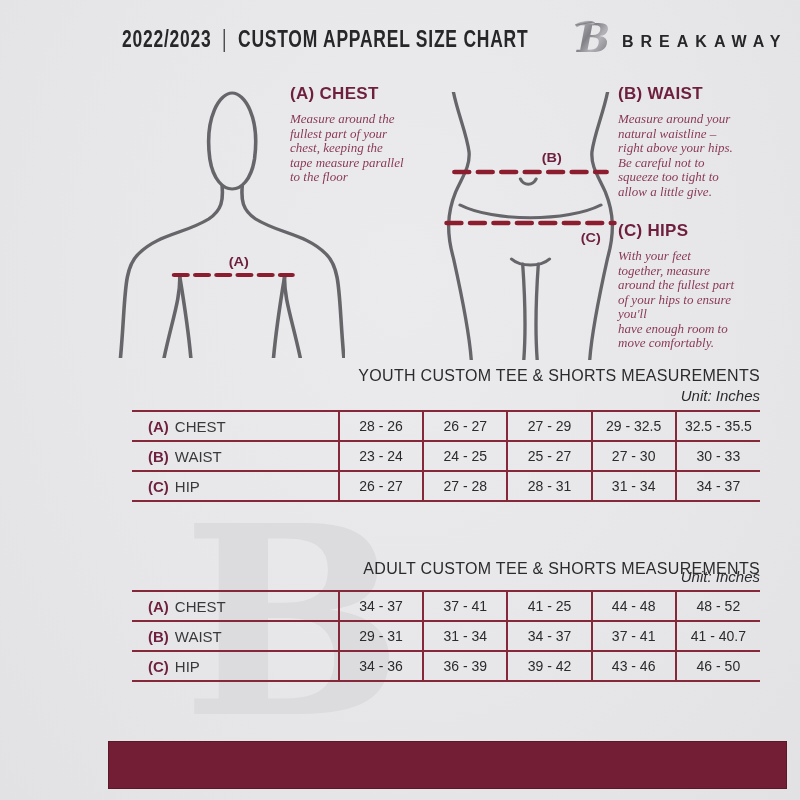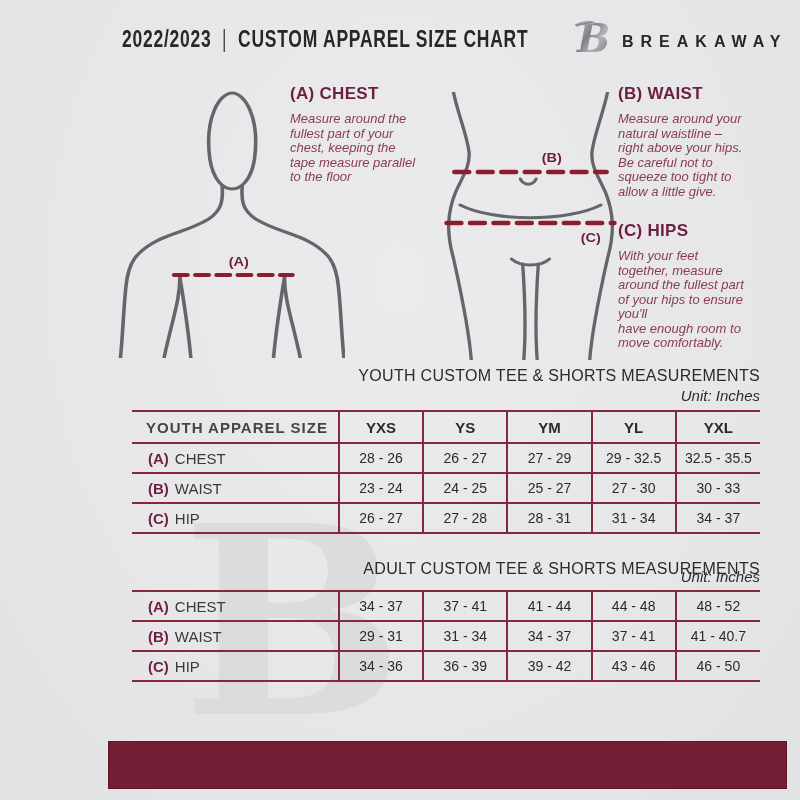--- a/index.html
+++ b/index.html
@@ -38,21 +38,21 @@
     position:absolute;left:622px;top:33px;z-index:2;
     font-weight:bold;font-size:16px;letter-spacing:7px;color:#27272a;white-space:nowrap;
   }
   
   .guide-head{
     position:absolute;font-weight:bold;font-size:17px;color:var(--maroon);
     letter-spacing:.3px;z-index:2;white-space:nowrap;
   }
   .guide-body{
     position:absolute;font-style:italic;font-size:13px;line-height:14.5px;
-    color:var(--maroon-body);white-space:pre-line;z-index:2;
+    color:var(--maroon-body);white-space:pre-line;z-index:2;font-family:Liberation Serif, serif;
   }
   .fig{position:absolute;z-index:1;}
   
   .tbl-title{
     position:absolute;left:132px;width:628px;text-align:right;
     font-weight:normal;font-size:16px;color:var(--ink);letter-spacing:.3px;z-index:2;
   }
   .tbl-unit{
     position:absolute;left:132px;width:628px;text-align:right;
     font-style:italic;font-size:15px;color:var(--ink);z-index:2;
@@ -167,28 +167,20 @@
   <table class="size-table" style="top:410px">
     <colgroup>
         <col class="c0">
         <col>
         <col>
         <col>
         <col>
         <col>
       </colgroup>
     <tbody>
-        <tr class="hrow">
-      <td class="sizehdr">YOUTH APPAREL SIZE</td>
-      <td>YXS</td>
-      <td>YS</td>
-      <td>YM</td>
-      <td>YL</td>
-      <td>YXL</td>
-    </tr>
     <tr class="drow">
       <td class="lbl"><span class="pfx">(A)</span><span>CHEST</span></td>
       <td>28 - 26</td>
       <td>26 - 27</td>
       <td>27 - 29</td>
       <td>29 - 32.5</td>
       <td>32.5 - 35.5</td>
     </tr>
     <tr class="drow">
       <td class="lbl"><span class="pfx">(B)</span><span>WAIST</span></td>
@@ -218,21 +210,21 @@
         <col>
         <col>
         <col>
         <col>
       </colgroup>
     <tbody>
     <tr class="drow">
       <td class="lbl"><span class="pfx">(A)</span><span>CHEST</span></td>
       <td>34 - 37</td>
       <td>37 - 41</td>
-      <td>41 - 44</td>
+      <td>41 - 25</td>
       <td>44 - 48</td>
       <td>48 - 52</td>
     </tr>
     <tr class="drow">
       <td class="lbl"><span class="pfx">(B)</span><span>WAIST</span></td>
       <td>29 - 31</td>
       <td>31 - 34</td>
       <td>34 - 37</td>
       <td>37 - 41</td>
       <td>41 - 40.7</td>

